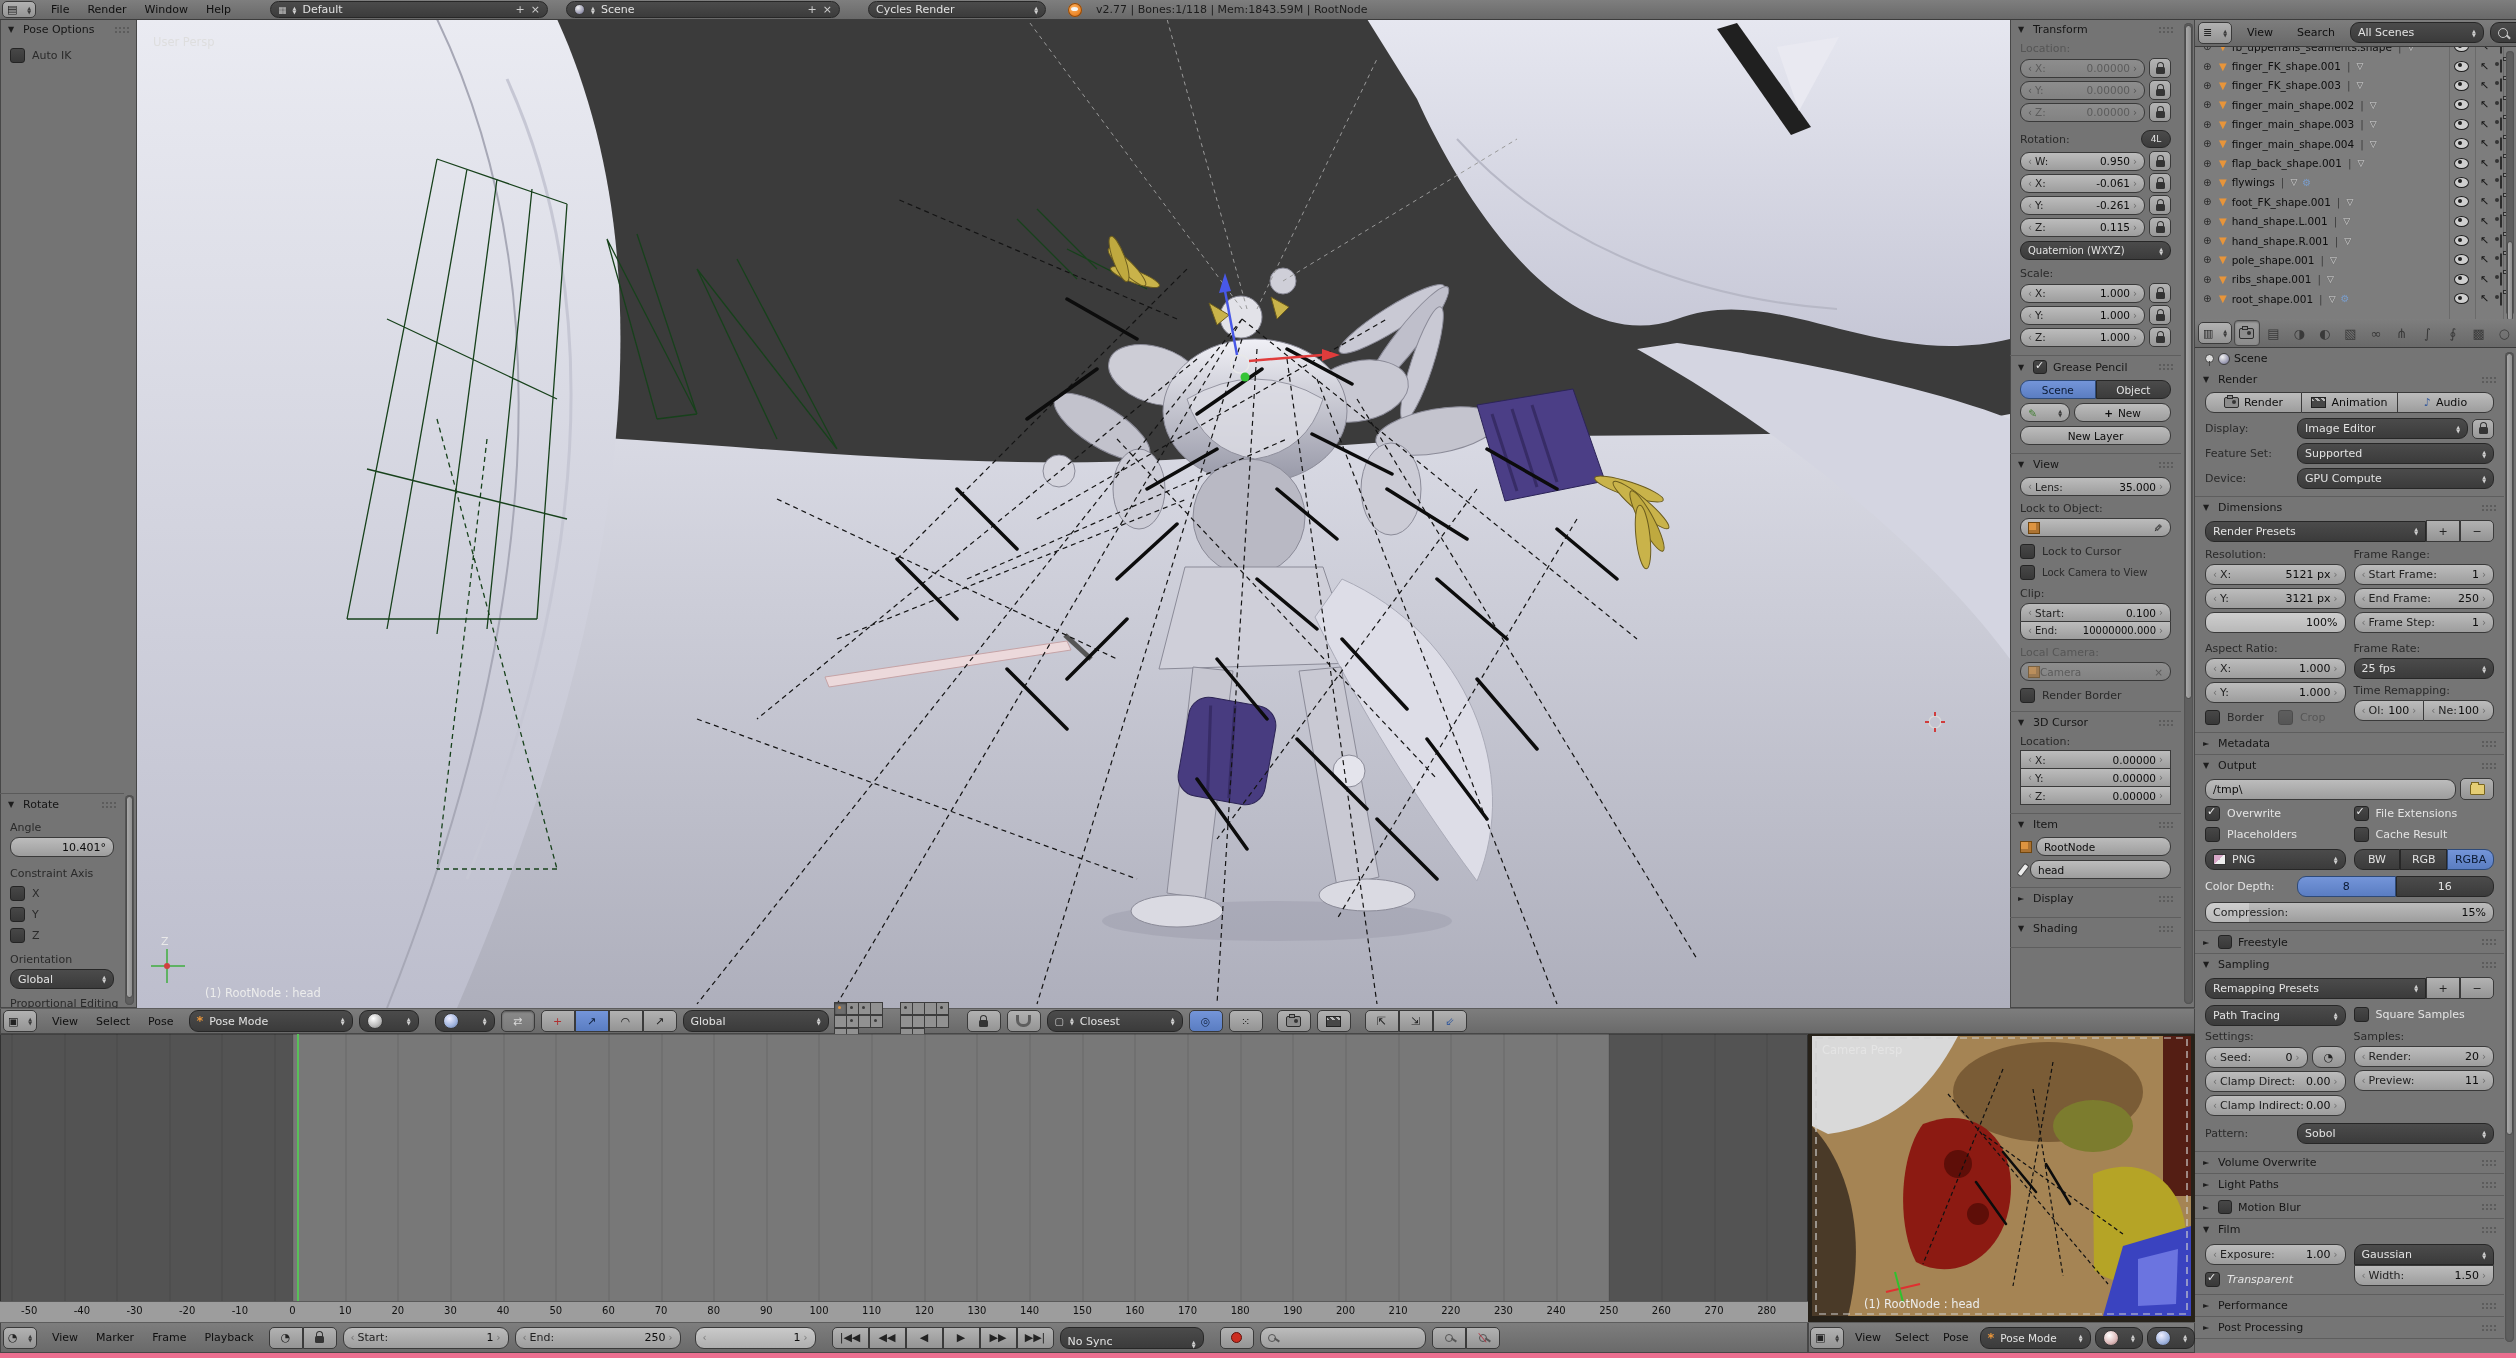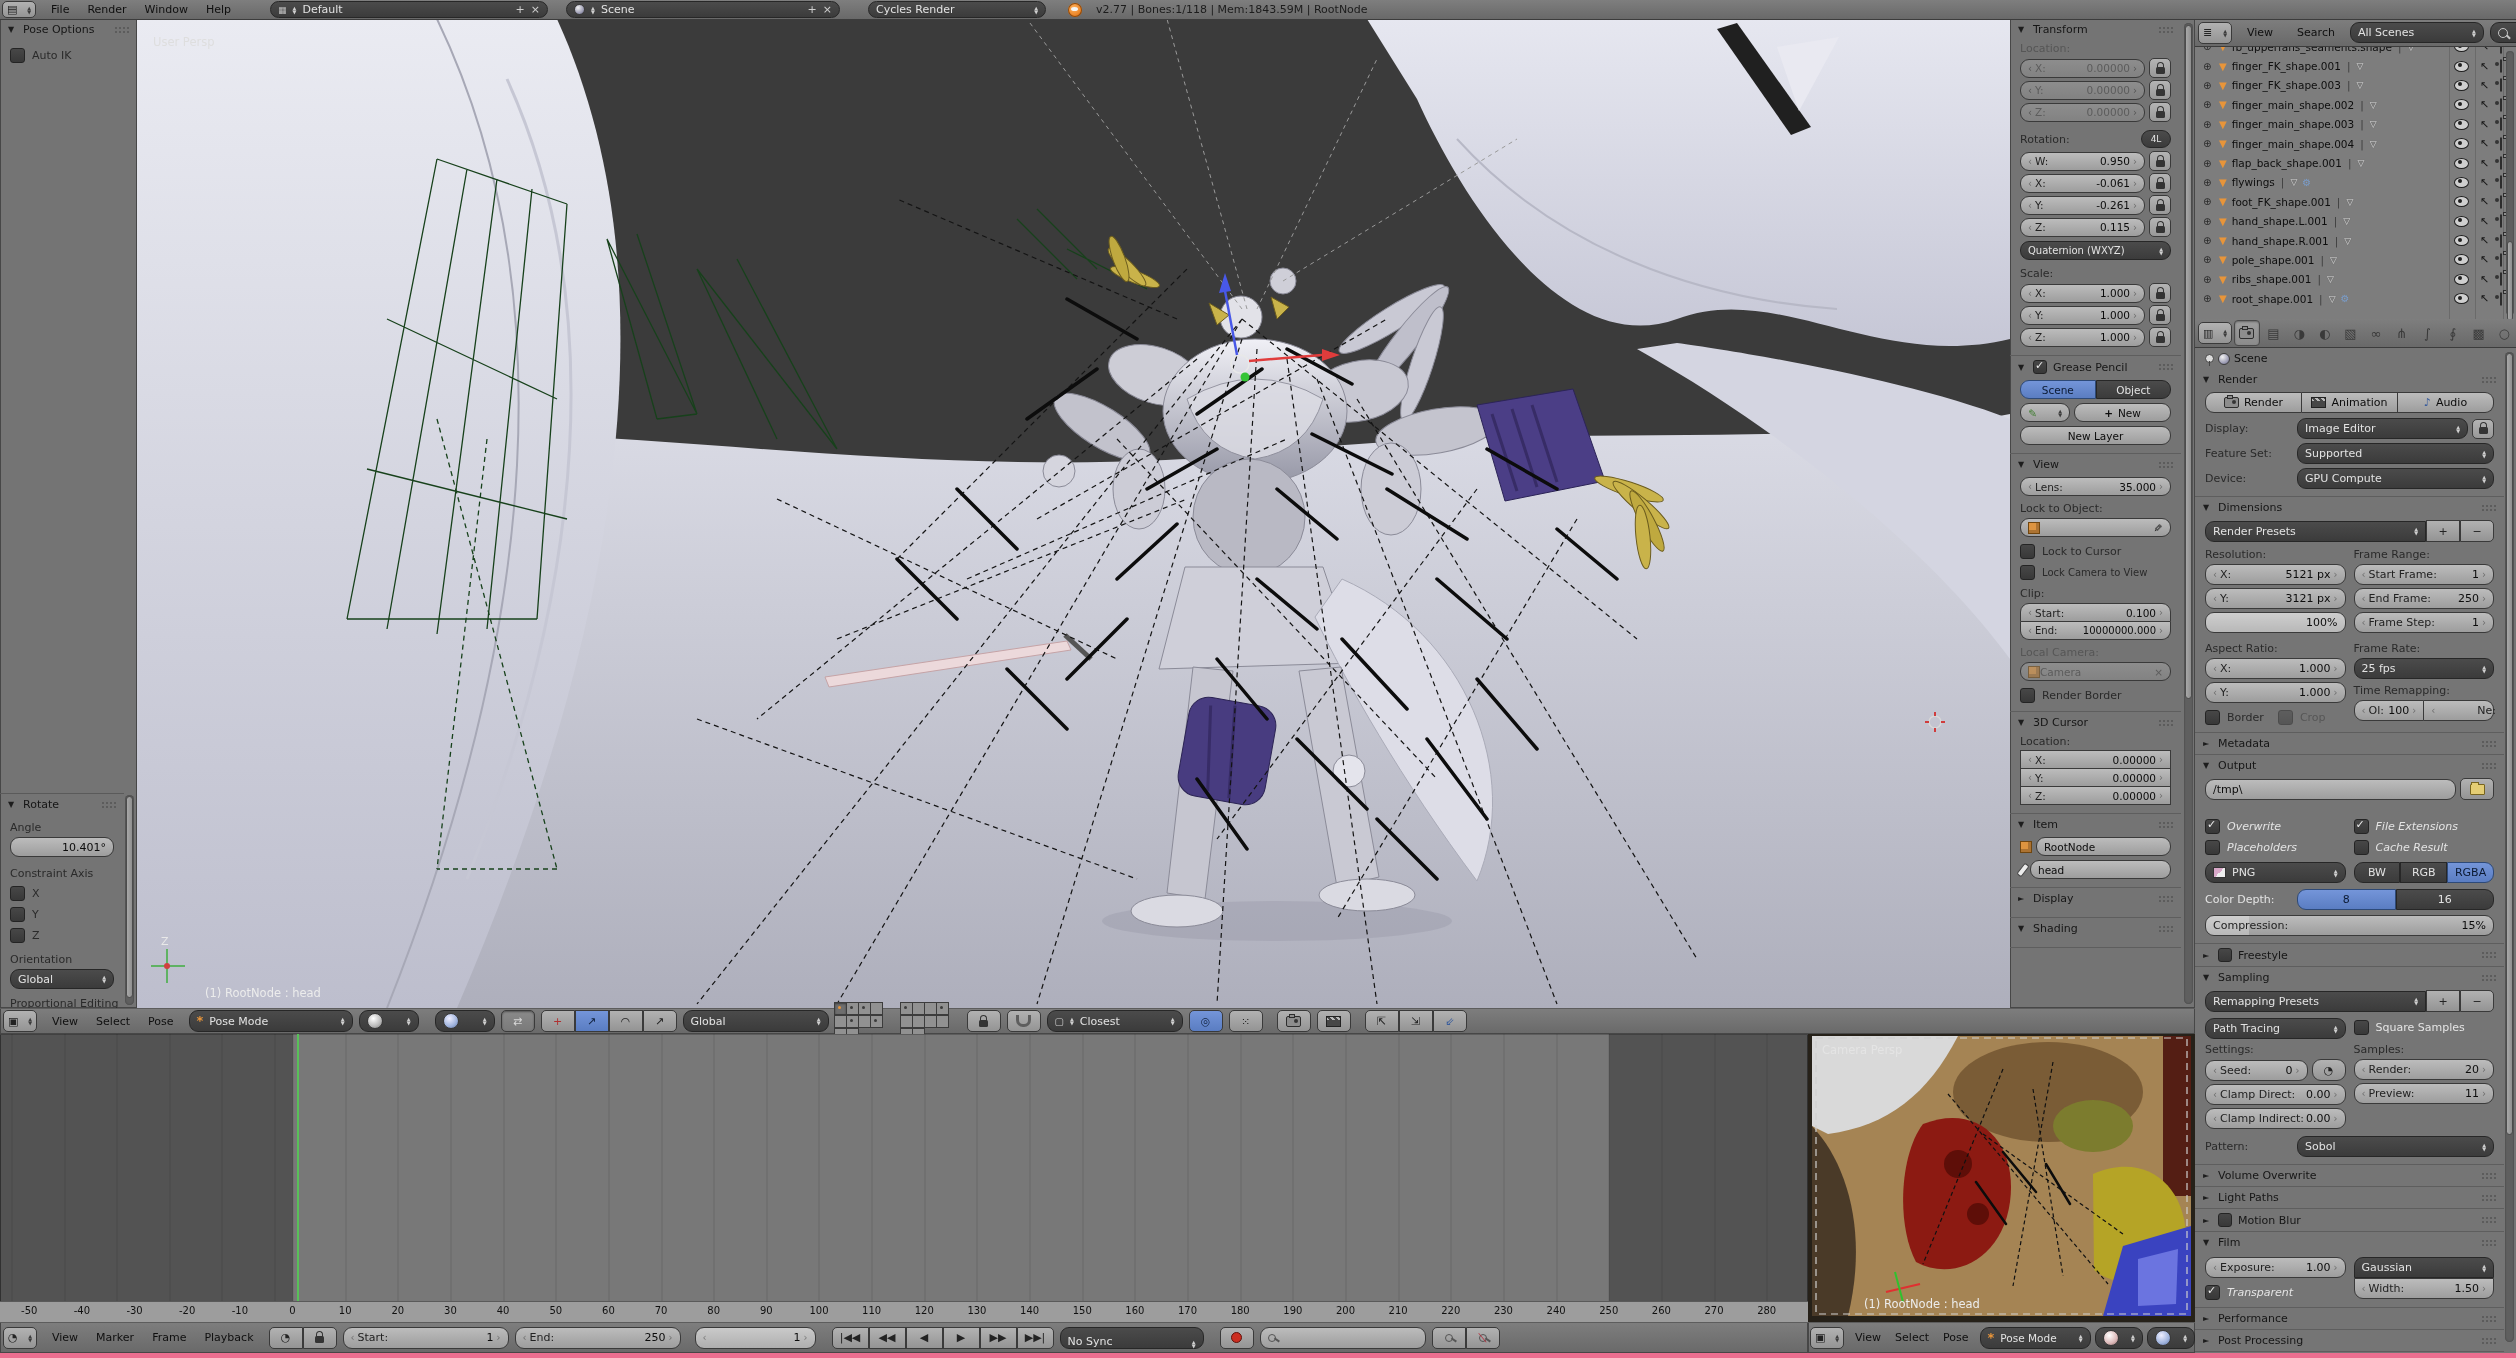--- a/index.html
+++ b/index.html
@@ -1181,21 +1181,21 @@
             <span class="fd">
                 <span class="grow">25 fps</span>
                 <span class="ud"></span>
               </span>
             <span class="glab" style="margin-top:2px;">Time Remapping:</span>
             <span class="row" style="gap:0;">
               <span class="f num grow" style="border-radius:9px 0 0 9px;">
                   <span class="lab">Ol:</span>
                   <span class="val">100</span>
                 </span>
-              <span class="f num grow" style="border-radius:0 9px 9px 0;border-left:none;gap:39px;">
+              <span class="f num grow" style="border-radius:0 9px 9px 0;border-left:none;">
                   <span class="lab">Ne:</span>
                   <span class="val">100</span>
                 </span>
             </span>
           </div>
         </div>
       </div>
 
       <div class="sec flat">
         <div class="ph">
@@ -1212,21 +1212,21 @@
             <span class="grip"></span>
         </div>
         <div class="pad row">
           <span class="f grow">
               <span>/tmp\</span>
             </span>
           <span class="ibtn">
               <span class="folder"></span>
             </span>
         </div>
-        <div class="cols" style="padding-top:19px;font-style:italic;">
+        <div class="cols" style="padding-top:6px;">
           <div class="col">
             <span class="ckrow">
                 <span class="chk on"></span>
                 <span class="wlab">Overwrite</span>
               </span>
             <span class="ckrow" style="margin-top:3px;">
                 <span class="chk"></span>
                 <span class="wlab">Placeholders</span>
               </span>
           </div>

